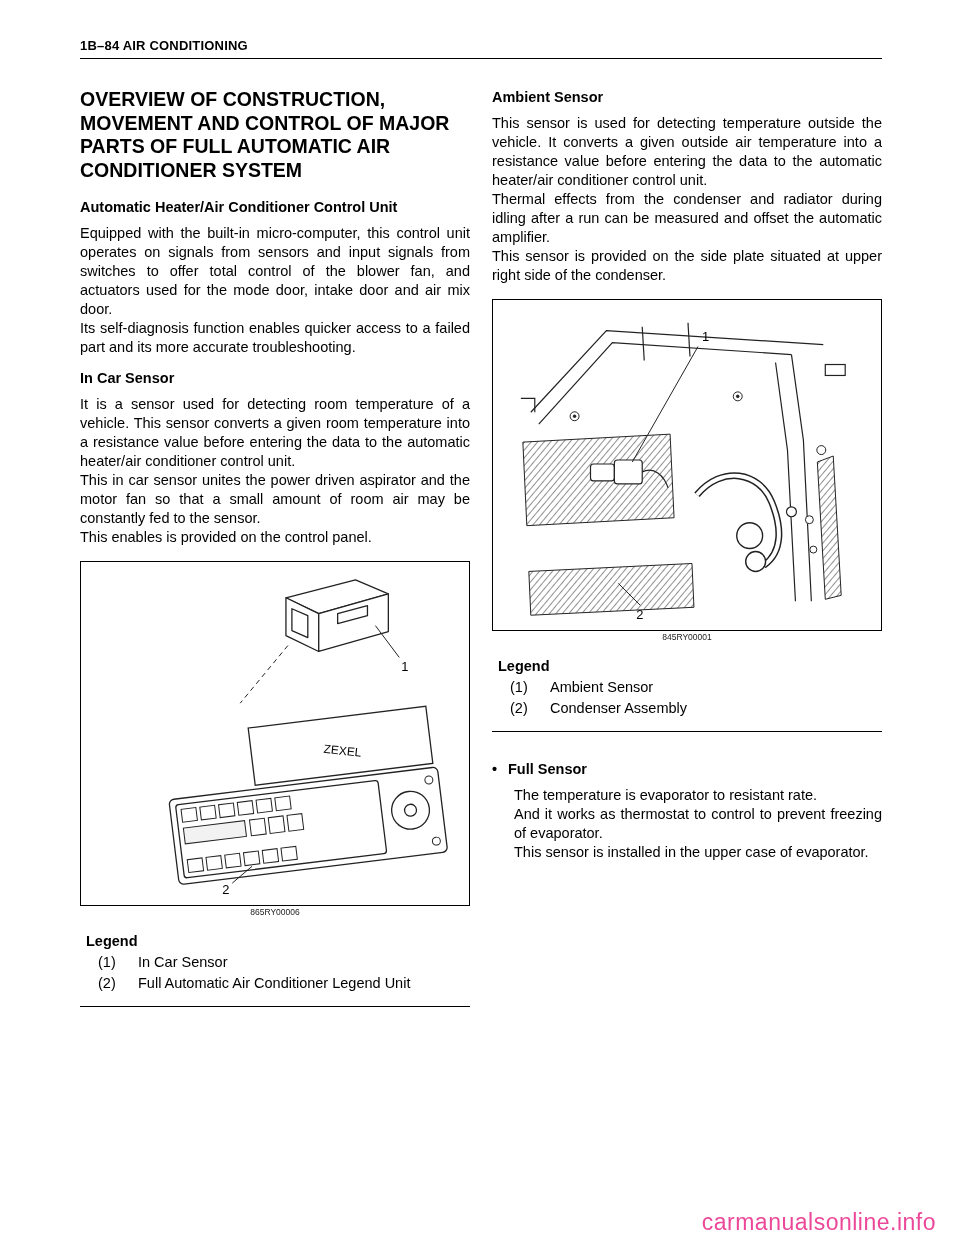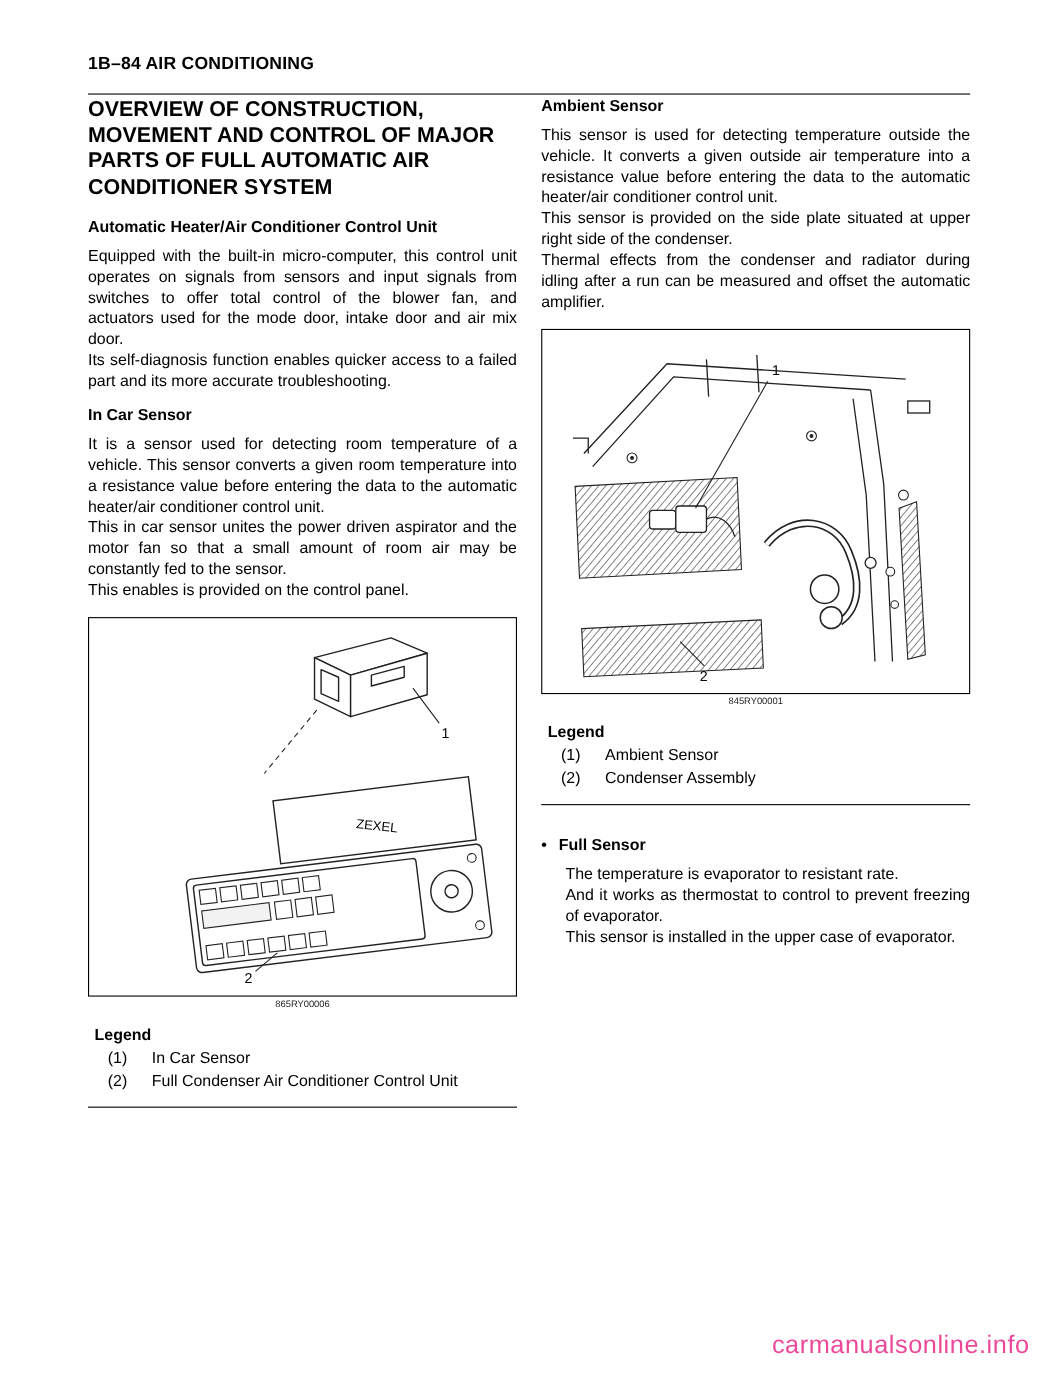--- a/index.html
+++ b/index.html
@@ -2,23 +2,23 @@
 <html><head>
 <meta charset="utf-8">
 <style>
   * { margin:0; padding:0; box-sizing:border-box; }
   html,body { background:#ffffff; }
   body {
     width:960px; height:1250px; position:relative; overflow:hidden;
     font-family:"Liberation Sans", sans-serif; color:#000;
   }
   .page-header {
-    position:absolute; left:80px; top:50px; width:802px;
-    font-size:16px; font-weight:bold; letter-spacing:0.2px;
-    padding-bottom:17px; border-bottom:1.5px solid #000;
+    position:absolute; left:80px; top:38px; width:802px;
+    font-size:13px; font-weight:bold; letter-spacing:0.2px;
+    padding-bottom:5px; border-bottom:1.5px solid #000;
   }
   .col {
     position:absolute; top:88px; width:390px;
     font-size:14.5px; line-height:19px;
   }
   .col-left  { left:80px; }
   .col-right { left:492px; }
   .main-title {
     font-size:19.5px; line-height:23.5px; font-weight:bold;
     margin-bottom:16px;
@@ -116,32 +116,32 @@
   <div class="fig-ref">865RY00006</div>
 
   <div class="legend">
     <div class="legend-heading">Legend</div>
     <div class="legend-item">
       <span class="num">(1)</span>
       <span>In Car Sensor</span>
     </div>
     <div class="legend-item">
       <span class="num">(2)</span>
-      <span>Full Condenser Air Conditioner Control Unit</span>
+      <span>Full Automatic Air Conditioner Legend Unit</span>
     </div>
   </div>
   <div class="rule"></div>
 </div>
 
 <div class="col col-right">
 
   <div class="sub-heading first">Ambient Sensor</div>
   <p class="body">This sensor is used for detecting temperature outside the vehicle. It converts a given outside air temperature into a resistance value before entering the data to the automatic heater/air conditioner control unit.</p>
+  <p class="body">Thermal effects from the condenser and radiator during idling after a run can be measured and offset the automatic amplifier.</p>
   <p class="body">This sensor is provided on the side plate situated at upper right side of the condenser.</p>
-  <p class="body">Thermal effects from the condenser and radiator during idling after a run can be measured and offset the automatic amplifier.</p>
 
   <div class="figure-box fig-right">
     <svg viewBox="0 0 390 330">
       <defs>
         <pattern id="hatch" width="5" height="5" patternUnits="userSpaceOnUse" patternTransform="rotate(40)">
           <line x1="0" y1="0" x2="0" y2="5" stroke="#333" stroke-width="1.1"></line>
         </pattern>
       </defs>
       <g stroke="#222" fill="none" stroke-width="1.2">
         <polyline points="38,112 114,30 332,44"></polyline>

